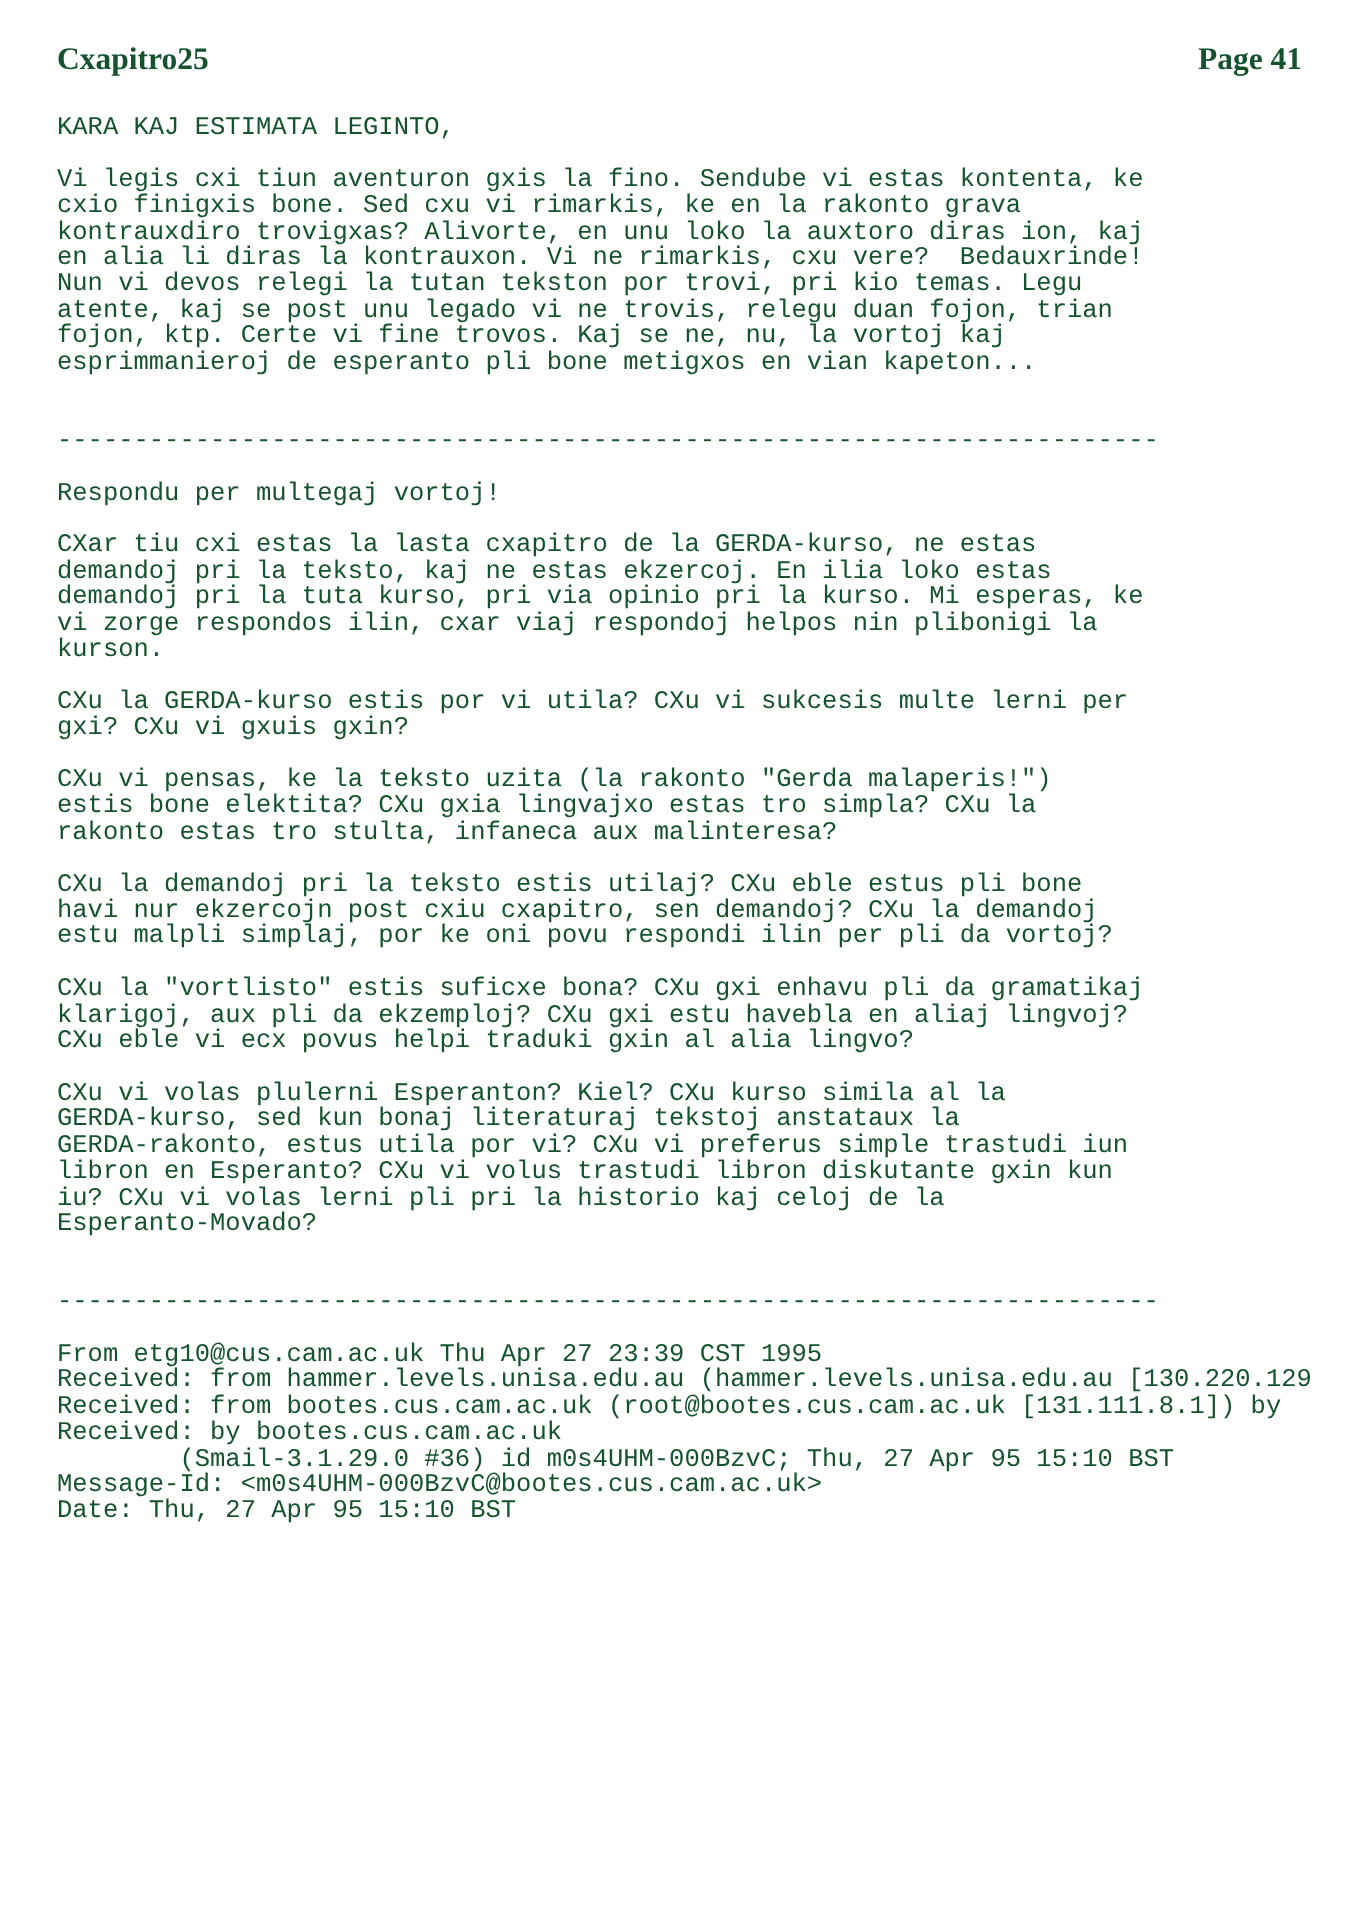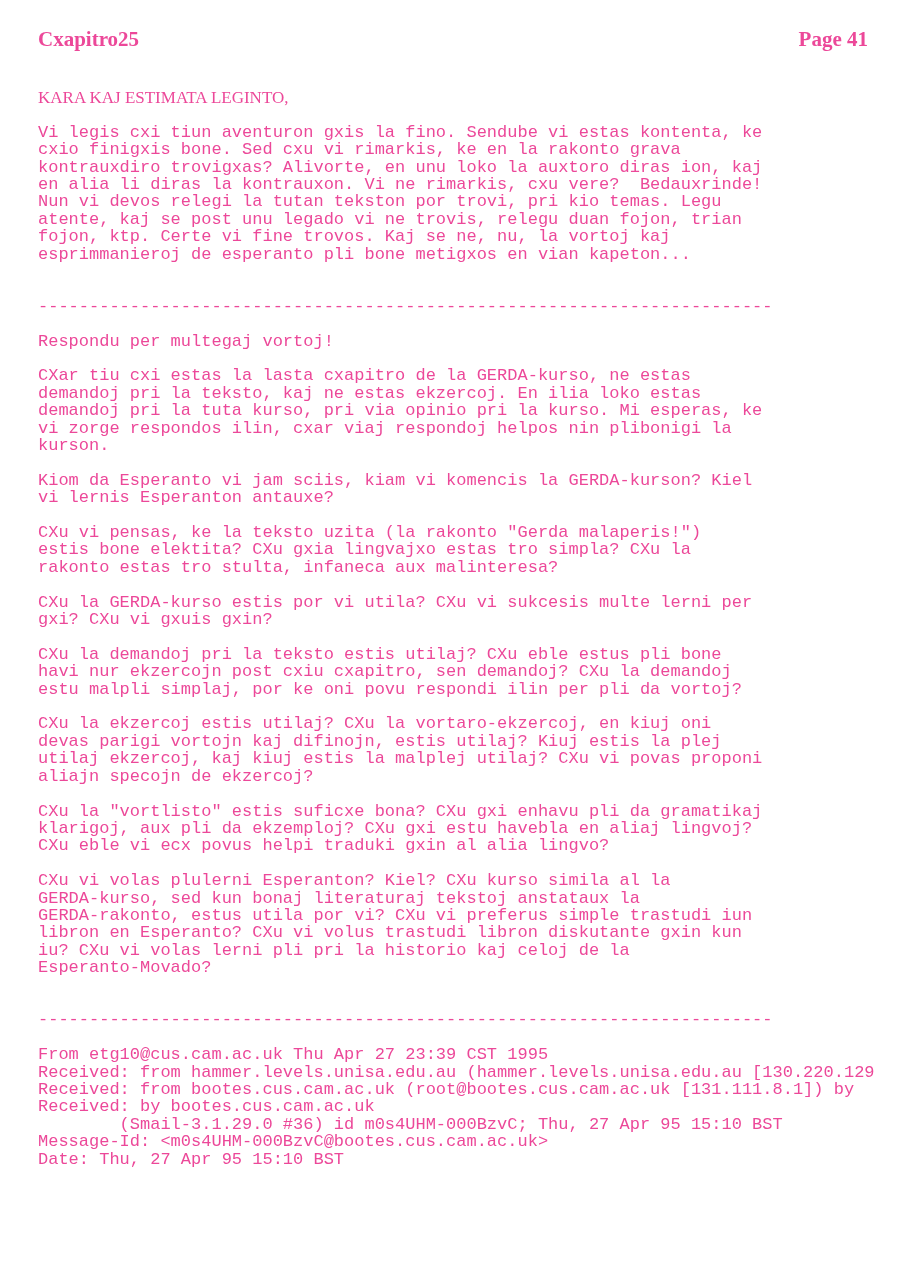--- a/index.html
+++ b/index.html
@@ -5,21 +5,21 @@
   html, body {
     margin: 0;
     padding: 0;
     background: #ffffff;
   }
   .page {
     position: relative;
     width: 905px;
     height: 1280px;
     background: #ffffff;
-    color: #ec4899;
+    color: #14532d;
     overflow: hidden;
   }
   .page-header {
     position: absolute;
     top: 27px;
     left: 38px;
     right: 37px;
     display: flex;
     justify-content: space-between;
     align-items: baseline;
@@ -35,22 +35,21 @@
     right: 0;
   }
   .tblock {
     white-space: pre;
     font-family: "Liberation Mono", "DejaVu Sans Mono", monospace;
     font-size: 17px;
     line-height: 17.4px;
     margin: 17.4px 0 0 0;
   }
   .tblock.first {
-    margin-top: 12px;
-    font-family: Liberation Serif, serif;
+    margin-top: 0;
   }
   .tblock.gap2 {
     margin-top: 34.8px;
   }
   .tblock.centered {
     padding-left: 24ch;
   }
 </style>
 </head>
 <body>
@@ -75,34 +74,28 @@
 
     <div class="tblock gap2">------------------------------------------------------------------------</div>
 
     <div class="tblock">Respondu per multegaj vortoj!</div>
     <div class="tblock">CXar tiu cxi estas la lasta cxapitro de la GERDA-kurso, ne estas
 demandoj pri la teksto, kaj ne estas ekzercoj. En ilia loko estas
 demandoj pri la tuta kurso, pri via opinio pri la kurso. Mi esperas, ke
 vi zorge respondos ilin, cxar viaj respondoj helpos nin plibonigi la
 kurson.</div>
 
-    <div class="tblock">Kiom da Esperanto vi jam sciis, kiam vi komencis la GERDA-kurson? Kiel
-vi lernis Esperanton antauxe?</div>
+    <div class="tblock">CXu la GERDA-kurso estis por vi utila? CXu vi sukcesis multe lerni per
+gxi? CXu vi gxuis gxin?</div>
     <div class="tblock">CXu vi pensas, ke la teksto uzita (la rakonto "Gerda malaperis!")
 estis bone elektita? CXu gxia lingvajxo estas tro simpla? CXu la
 rakonto estas tro stulta, infaneca aux malinteresa?</div>
-    <div class="tblock">CXu la GERDA-kurso estis por vi utila? CXu vi sukcesis multe lerni per
-gxi? CXu vi gxuis gxin?</div>
     <div class="tblock">CXu la demandoj pri la teksto estis utilaj? CXu eble estus pli bone
 havi nur ekzercojn post cxiu cxapitro, sen demandoj? CXu la demandoj
 estu malpli simplaj, por ke oni povu respondi ilin per pli da vortoj?</div>
-    <div class="tblock">CXu la ekzercoj estis utilaj? CXu la vortaro-ekzercoj, en kiuj oni
-devas parigi vortojn kaj difinojn, estis utilaj? Kiuj estis la plej
-utilaj ekzercoj, kaj kiuj estis la malplej utilaj? CXu vi povas proponi
-aliajn specojn de ekzercoj?</div>
     <div class="tblock">CXu la "vortlisto" estis suficxe bona? CXu gxi enhavu pli da gramatikaj
 klarigoj, aux pli da ekzemploj? CXu gxi estu havebla en aliaj lingvoj?
 CXu eble vi ecx povus helpi traduki gxin al alia lingvo?</div>
     <div class="tblock">CXu vi volas plulerni Esperanton? Kiel? CXu kurso simila al la
 GERDA-kurso, sed kun bonaj literaturaj tekstoj anstataux la
 GERDA-rakonto, estus utila por vi? CXu vi preferus simple trastudi iun
 libron en Esperanto? CXu vi volus trastudi libron diskutante gxin kun
 iu? CXu vi volas lerni pli pri la historio kaj celoj de la
 Esperanto-Movado?</div>
 

